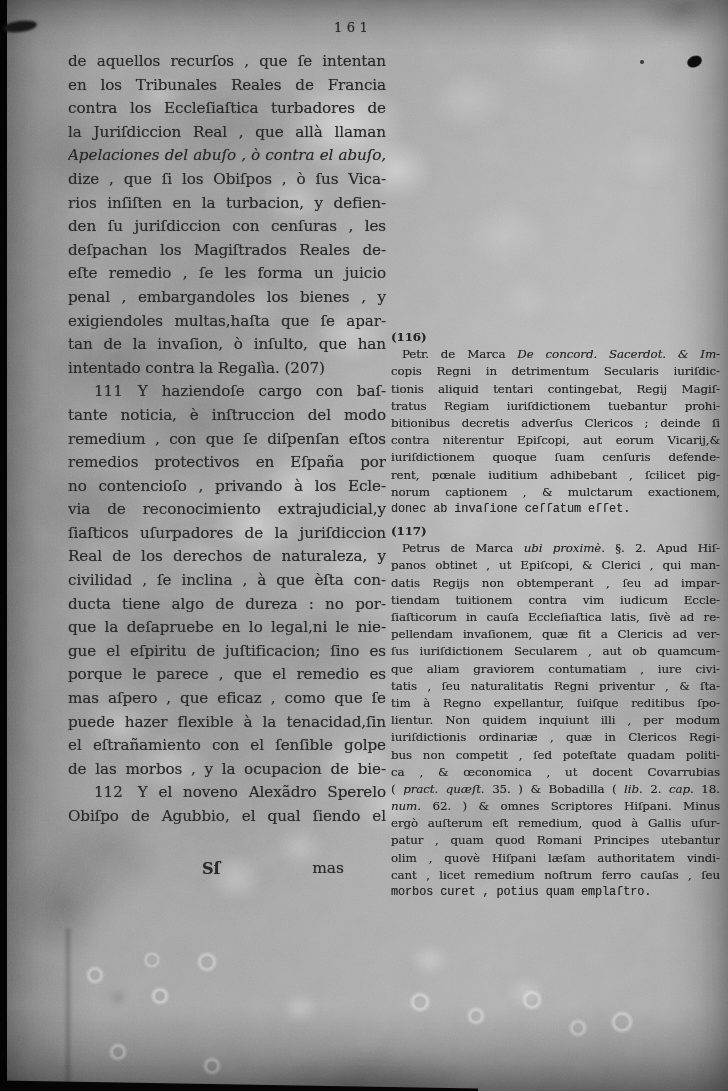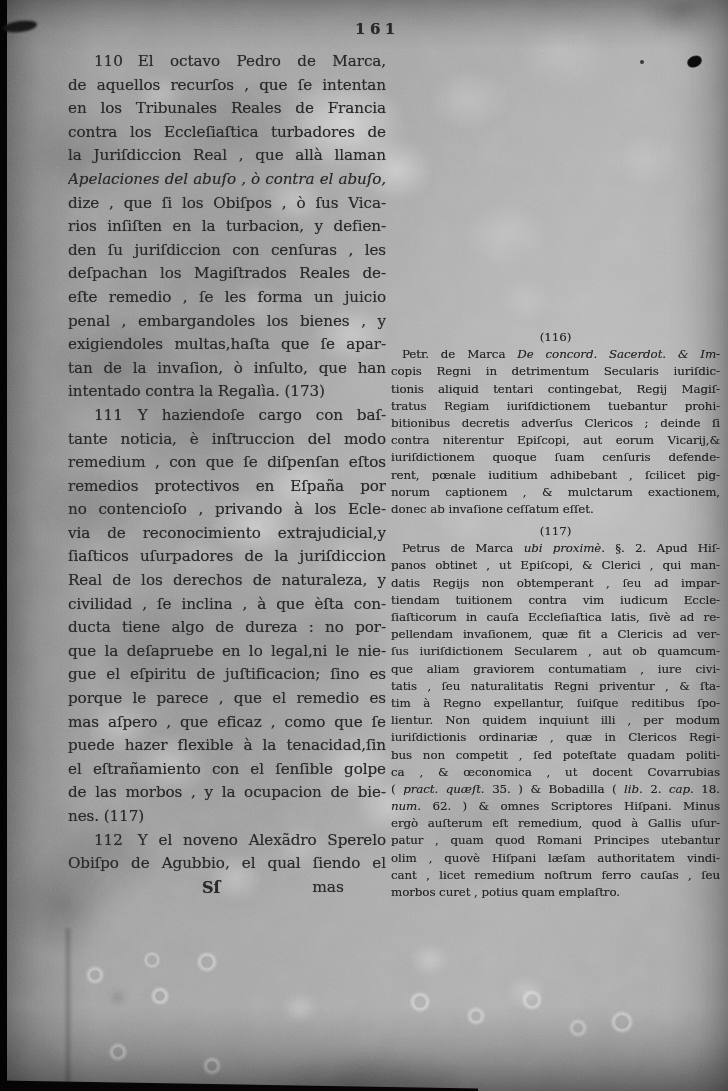--- a/index.html
+++ b/index.html
@@ -88,90 +88,88 @@
   .stitch{position:absolute;left:3px;top:21px;width:34px;height:11px;background:#1c1c1c;border-radius:50%;transform:rotate(-7deg);filter:blur(1px);}
   .crease{position:absolute;left:64px;top:928px;width:8px;height:163px;background:linear-gradient(to right,rgba(0,0,0,0),rgba(0,0,0,.22),rgba(0,0,0,0));filter:blur(1.5px);}
   .ink-blot{position:absolute;left:687px;top:56px;width:15px;height:11px;background:#0e0e0e;border-radius:50%;transform:rotate(-24deg);filter:blur(.4px);}
   .ink-speck{position:absolute;left:640px;top:60px;width:4px;height:4px;background:#3a3a3a;border-radius:50%;filter:blur(.5px);}
   .bottom-edge{position:absolute;left:0;bottom:0;width:478px;height:12px;background:#0a0a0a;clip-path:polygon(0 12%,100% 80%,100% 100%,0 100%);}
   .vignette{box-shadow:inset 0 22px 45px -20px rgba(0,0,0,.30),inset -18px 0 50px -25px rgba(0,0,0,.22),inset 0 -30px 55px -22px rgba(0,0,0,.40);}
   .grain{position:absolute;inset:0;mix-blend-mode:soft-light;opacity:.85;pointer-events:none;}
 
   .page-number{
     position:absolute;left:334px;top:20px;
-    font-size:15px;font-weight:bold;letter-spacing:4.5px;color:#232323;
-    filter:blur(.3px);text-shadow:0 0 .8px rgba(25,25,25,.6);margin-left:21px;
+    font-size:13px;font-weight:normal;letter-spacing:4.5px;color:#232323;
+    filter:blur(.3px);text-shadow:0 0 .8px rgba(25,25,25,.6);
   }
   .main-col{
     position:absolute;left:68px;top:50px;width:318px;
     font-size:15.2px;line-height:23.6px;letter-spacing:-.1px;
     color:#222;filter:blur(.32px);text-shadow:0 0 .7px rgba(28,28,28,.55);
   }
   .main-col .line{height:23.6px;overflow:hidden;text-align:justify;text-align-last:justify;}
   .main-col .line.noj{text-align-last:left;}
   .main-col .line.indent{text-indent:26px;}
-  .sig-line{display:flex;height:23.6px;align-items:flex-end;}
+  .sig-line{display:flex;height:23.6px;align-items:flex-end;margin-top:28px;}
   .signature{margin-left:134px;font-size:16px;font-weight:bold;}
   .catchword{margin-left:92px;font-size:15.5px;}
   .foot-col{
     position:absolute;left:391px;top:329px;width:329px;
     font-size:11.9px;line-height:17.2px;letter-spacing:-.1px;
     color:#1d1d1d;filter:blur(.28px);text-shadow:0 0 .6px rgba(25,25,25,.55);
   }
-  .foot-col .fn-label{text-align:center;height:17.2px;font-weight:normal;}
+  .foot-col .fn-label{text-align:left;height:17.2px;font-weight:bold;}
   .foot-col .line{height:17.2px;overflow:hidden;text-align:justify;text-align-last:justify;}
-  .foot-col .line.noj{text-align-last:left;}
+  .foot-col .line.noj{text-align-last:left;font-family:Liberation Mono, monospace;}
   .foot-col .line.indent{text-indent:11px;}
   .foot-col .footnote + .footnote{margin-top:5px;}
 </style>
 </head>
 <body>
 
 <div class="page">
   <div class="layer tone"></div>
   <div class="layer lights"></div>
   <div class="layer rings"></div>
   <div class="layer darks"></div>
 
   <div class="page-number">161</div>
 
   <div class="main-col">
-      <div class="line indent">110 El octavo Pedro de Marca,</div>
       <div class="line">de aquellos recurſos , que ſe intentan</div>
       <div class="line">en los Tribunales Reales de Francia</div>
       <div class="line">contra los Eccleſiaſtica turbadores de</div>
       <div class="line">la Juriſdiccion Real , que allà llaman</div>
       <div class="line"><i>Apelaciones del abuſo , ò contra el abuſo,</i></div>
       <div class="line">dize , que ſi los Obiſpos , ò ſus Vica-</div>
       <div class="line">rios inſiſten en la turbacion, y defien-</div>
       <div class="line">den ſu juriſdiccion con cenſuras , les</div>
       <div class="line">deſpachan los Magiſtrados Reales de-</div>
       <div class="line">eſte remedio , ſe les forma un juicio</div>
       <div class="line">penal , embargandoles los bienes , y</div>
       <div class="line">exigiendoles multas,haſta que ſe apar-</div>
       <div class="line">tan de la invaſion, ò inſulto, que han</div>
-      <div class="line noj">intentado contra la Regalìa. (173)</div>
+      <div class="line noj">intentado contra la Regalìa. (207)</div>
       <div class="line indent">111 Y haziendoſe cargo con baſ-</div>
       <div class="line">tante noticia, è inſtruccion del modo</div>
       <div class="line">remedium , con que ſe diſpenſan eſtos</div>
       <div class="line">remedios protectivos en Eſpaña por</div>
       <div class="line">no contencioſo , privando à los Ecle-</div>
       <div class="line">via de reconocimiento extrajudicial,y</div>
       <div class="line">ſiaſticos uſurpadores de la juriſdiccion</div>
       <div class="line">Real de los derechos de naturaleza, y</div>
       <div class="line">civilidad , ſe inclina , à que èſta con-</div>
       <div class="line">ducta tiene algo de dureza : no por-</div>
       <div class="line">que la deſapruebe en lo legal,ni le nie-</div>
       <div class="line">gue el eſpiritu de juſtificacion; ſino es</div>
       <div class="line">porque le parece , que el remedio es</div>
       <div class="line">mas aſpero , que eficaz , como que ſe</div>
       <div class="line">puede hazer flexible à la tenacidad,ſin</div>
       <div class="line">el eſtrañamiento con el ſenſible golpe</div>
       <div class="line">de las morbos , y la ocupacion de bie-</div>
-      <div class="line noj">nes. (117)</div>
       <div class="line indent">112 Y el noveno Alexãdro Sperelo</div>
       <div class="line">Obiſpo de Agubbio, el qual ſiendo el</div>
       <div class="sig-line">
         <span class="signature">Sſ</span>
         <span class="catchword">mas</span>
       </div>
     </div>
 
   <div class="foot-col">
       <div class="footnote">

